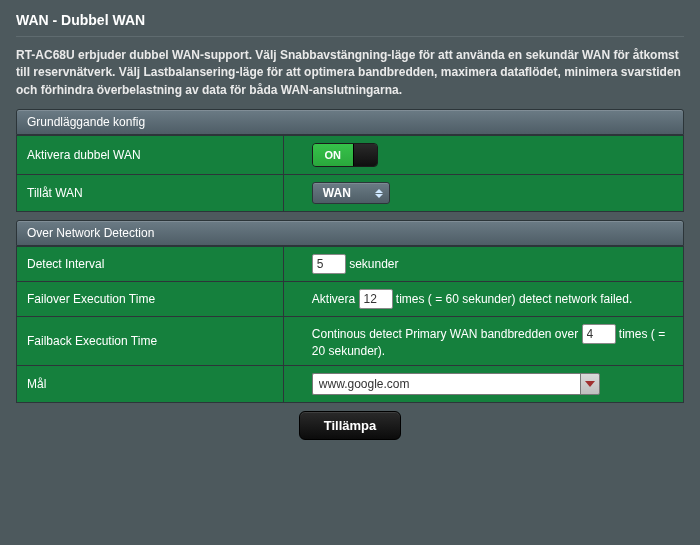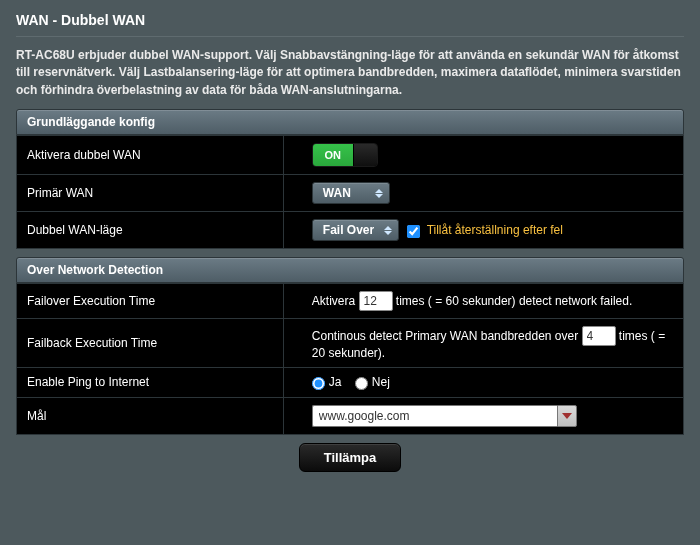--- a/index.html
+++ b/index.html
@@ -31,31 +31,31 @@
     line-height: 1.45;
     margin-bottom: 10px;
     font-weight: bold;
   }
   .section-head {
     background: linear-gradient(#6b7b85, #4e5d66);
     border: 1px solid #2c3539;
     border-radius: 3px 3px 0 0;
     padding: 5px 10px;
     font-size: 12px;
-    font-weight: bold;
+    font-weight: normal;
     color: #fff;
     box-shadow: inset 0 1px 0 rgba(255,255,255,0.15);
   }
   table.form {
     width: 100%;
     border-collapse: collapse;
     margin-bottom: 8px;
   }
   table.form td {
-    background: #000000;
+    background: #15803d;
     border: 1px solid #2c3539;
     padding: 7px 10px;
     vertical-align: middle;
     font-size: 12px;
     color: #fff;
   }
   table.form td.label { width: 40%; }
   table.form td.field { width: 60%; padding-left: 28px; }
 
   .toggle {
@@ -120,21 +120,21 @@
   input[type=checkbox], input[type=radio] {
     vertical-align: middle;
     margin-right: 4px;
     accent-color: #1e90ff;
   }
   .yellow { color: #f8c040; }
   .inline { display: inline; }
 
   .combo {
     display: flex;
-    width: 265px;
+    width: 288px;
   }
   .combo input[type=text] {
     flex: 1;
     padding: 3px 6px;
     font-size: 12px;
     color: #333;
     background: #fff;
     border: 1px solid #777;
     border-right: none;
     border-radius: 2px 0 0 2px;
@@ -184,78 +184,58 @@
         <tr>
       <td class="label">Aktivera dubbel WAN</td>
       <td class="field">
         <div class="toggle">
           <div class="on">ON</div>
           <div class="knob"></div>
         </div>
       </td>
     </tr>
     <tr>
-      <td class="label">Primär WAN</td>
+      <td class="label">Tillåt WAN</td>
       <td class="field">
         <div class="select">
           <span class="sel-text">WAN</span>
           <span class="arrows">
                 <span class="up"></span>
                 <span class="down"></span>
               </span>
         </div>
       </td>
     </tr>
-    <tr>
-      <td class="label">Dubbel WAN-läge</td>
-      <td class="field">
-        <div class="select">
-          <span class="sel-text">Fail Over</span>
-          <span class="arrows">
-                <span class="up"></span>
-                <span class="down"></span>
-              </span>
-        </div>
-        <label class="inline">
-          <input type="checkbox" checked="" style="">
-          <span class="yellow">Tillåt återställning efter fel</span>
-        </label>
-      </td>
-    </tr>
   </tbody>
     </table>
 
   <div class="section-head">Over Network Detection</div>
   <table class="form">
     <tbody>
+        <tr>
+      <td class="label">Detect Interval</td>
+      <td class="field">
+        <input type="text" class="small" value="5" style="">
+        <span>sekunder</span>
+      </td>
+    </tr>
     <tr>
       <td class="label">Failover Execution Time</td>
       <td class="field">
         <span>Aktivera</span>
         <input type="text" class="small" value="12" style="">
         <span>times ( = 60  sekunder) detect network failed.</span>
       </td>
     </tr>
     <tr>
       <td class="label">Failback Execution Time</td>
       <td class="field">
         <span>Continous detect Primary WAN bandbredden over</span>
         <input type="text" class="small" value="4" style="">
         <span>times ( = 20  sekunder).</span>
-      </td>
-    </tr>
-    <tr>
-      <td class="label">Enable Ping to Internet</td>
-      <td class="field">
-        <label class="rlabel">
-          <input type="radio" name="ping" checked="" style=""><span>Ja</span>
-        </label>
-        <label class="rlabel">
-          <input type="radio" name="ping" style=""><span>Nej</span>
-        </label>
       </td>
     </tr>
     <tr>
       <td class="label">Mål</td>
       <td class="field">
         <div class="combo">
           <input type="text" value="www.google.com" style="">
           <div class="combo-btn">
             <div class="tri"></div>
           </div>

